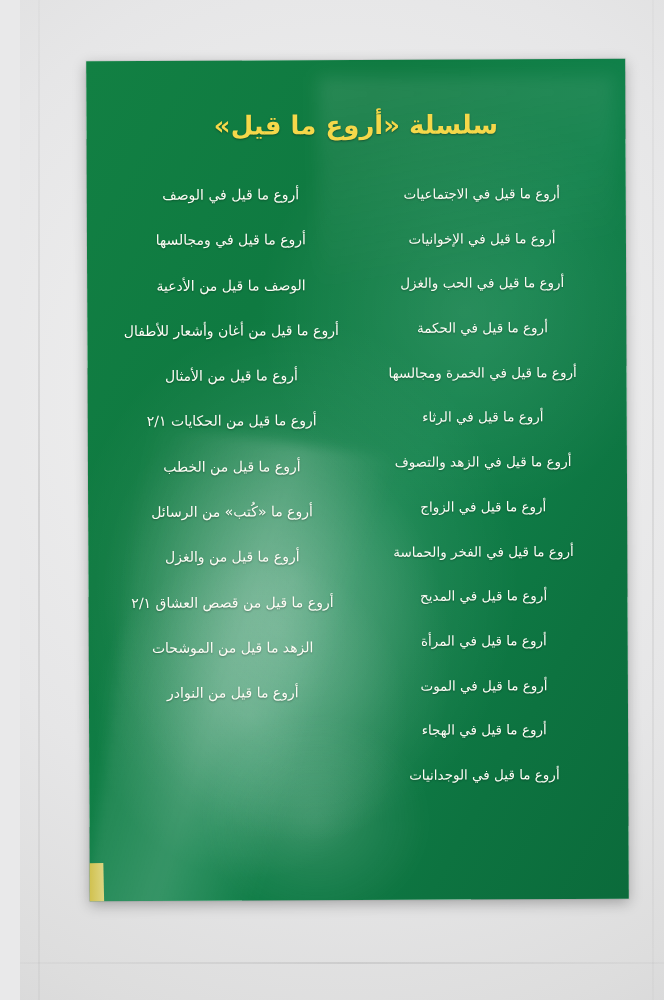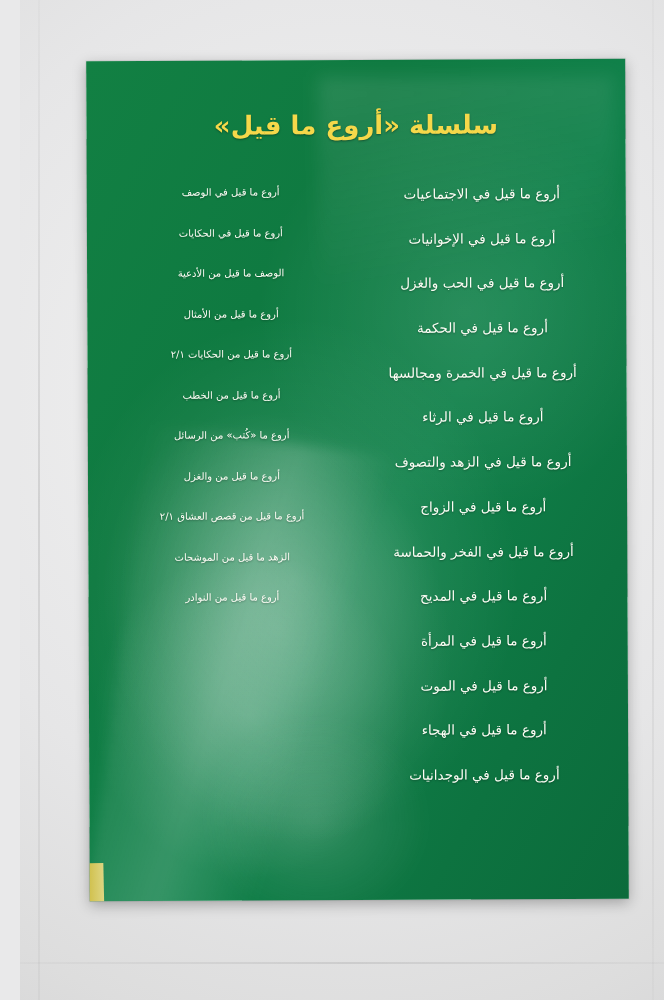--- a/index.html
+++ b/index.html
@@ -147,21 +147,21 @@
     font-family: "DejaVu Sans", sans-serif;
     font-size: 13.5px;
     line-height: 1.2;
     text-align: center;
     margin-bottom: 28.5px;
     white-space: nowrap;
     text-shadow: 0 1px 2px rgba(0,0,0,0.30);
     direction: rtl;
   }
   .col-left .title-item {
-    font-size: 10px;
+    font-size: 14px;
   }
 </style>
 </head>
 <body>
 
 <div id="photo">
   <div class="surface-line edge-left"></div>
   <div class="surface-line edge-right"></div>
   <div class="surface-line edge-bottom"></div>
 
@@ -188,22 +188,23 @@
           <div class="title-item">أروع ما قيل في الفخر والحماسة</div>
           <div class="title-item">أروع ما قيل في المديح</div>
           <div class="title-item">أروع ما قيل في المرأة</div>
           <div class="title-item">أروع ما قيل في الموت</div>
           <div class="title-item">أروع ما قيل في الهجاء</div>
           <div class="title-item">أروع ما قيل في الوجدانيات</div>
         </div>
 
         <div class="col col-left">
           <div class="title-item">أروع ما قيل في الوصف</div>
-          <div class="title-item">أروع ما قيل في الحكايات</div>
+          <div class="title-item">أروع ما قيل في ومجالسها</div>
           <div class="title-item">الوصف ما قيل من الأدعية</div>
+          <div class="title-item">أروع ما قيل من أغان وأشعار للأطفال</div>
           <div class="title-item">أروع ما قيل من الأمثال</div>
           <div class="title-item">أروع ما قيل من الحكايات ٢/١</div>
           <div class="title-item">أروع ما قيل من الخطب</div>
           <div class="title-item">أروع ما «كُتب» من الرسائل</div>
           <div class="title-item">أروع ما قيل من والغزل</div>
           <div class="title-item">أروع ما قيل من قصص العشاق ٢/١</div>
           <div class="title-item">الزهد ما قيل من الموشحات</div>
           <div class="title-item">أروع ما قيل من النوادر</div>
         </div>
       </div>

